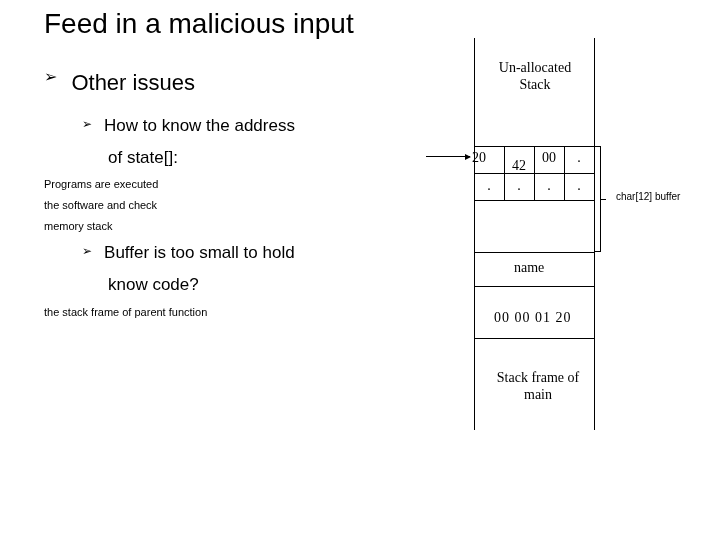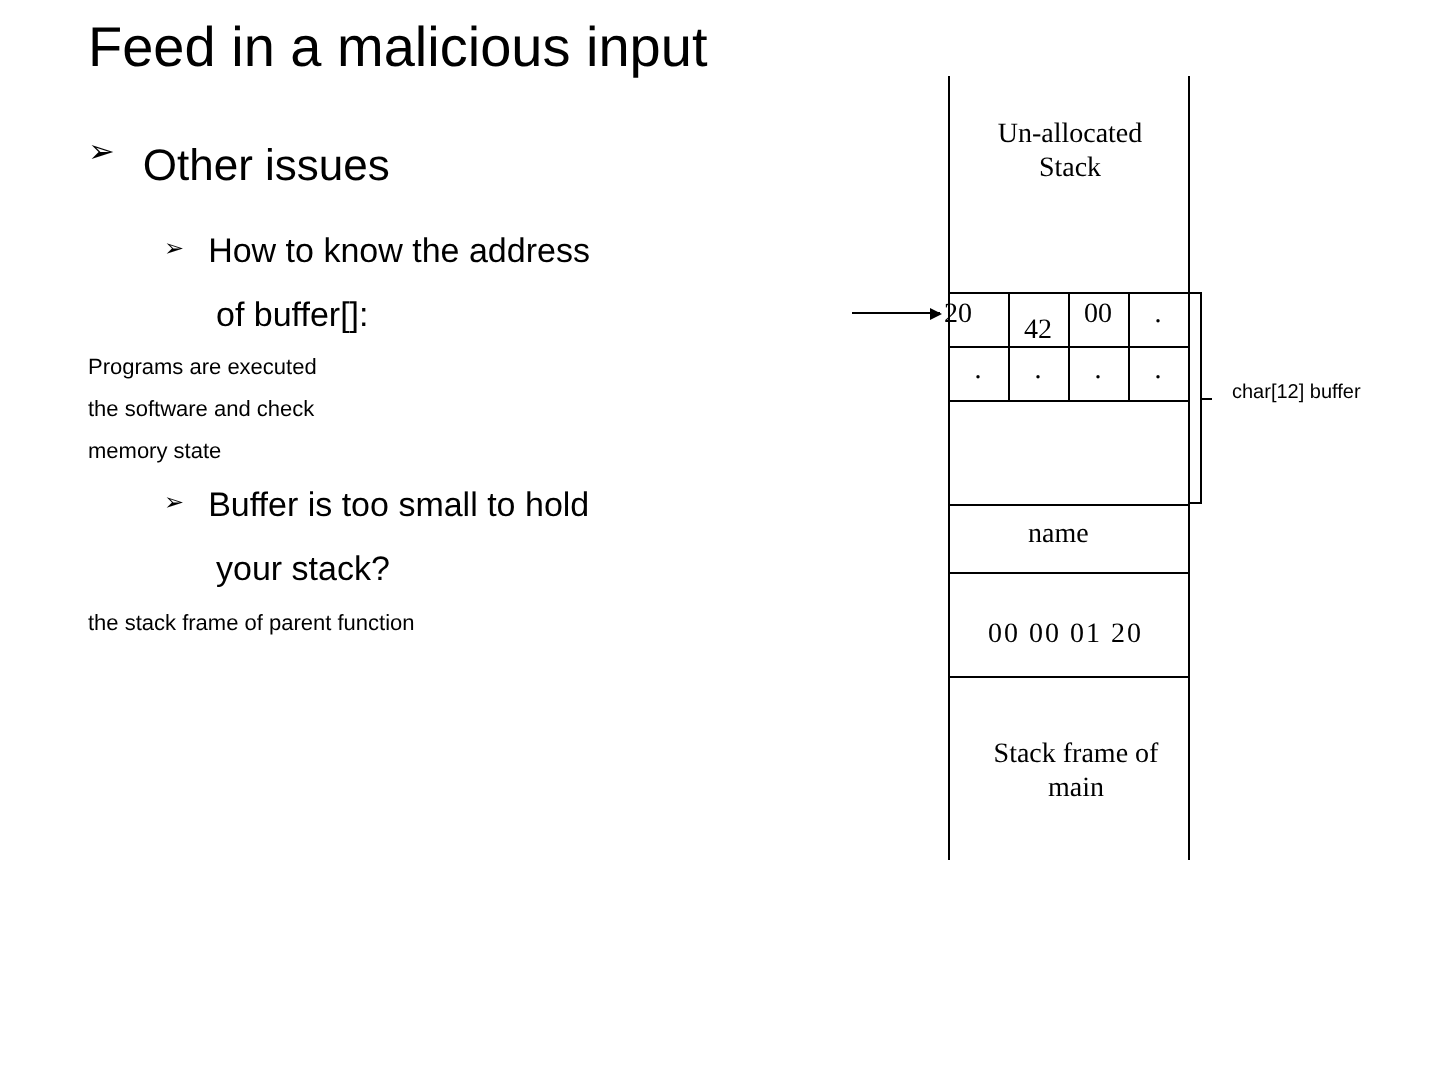--- a/index.html
+++ b/index.html
@@ -155,31 +155,31 @@
 
       <div class="bullet-l1">
         <span class="glyph">➢</span>
         <span>Other issues</span>
       </div>
 
       <div class="bullet-l2">
         <span class="glyph">➢</span>
         <span>How to know the address</span>
       </div>
-      <div class="cont">of buffer[]:</div>
+      <div class="cont">of state[]:</div>
 
       <div class="para">Programs are executed</div>
       <div class="para">the software and check</div>
-      <div class="para">memory state</div>
+      <div class="para">memory stack</div>
 
       <div class="bullet-l2">
         <span class="glyph">➢</span>
         <span>Buffer is too small to hold</span>
       </div>
-      <div class="cont">your stack?</div>
+      <div class="cont">know code?</div>
 
       <div class="para">the stack frame of parent function</div>
 
     </div>
 
     <div class="right-col">
       <div class="diagram">
 
         <div class="vline" style="left:30px; top:0; height:392px;"></div>
         <div class="vline" style="left:150px; top:0; height:392px;"></div>

